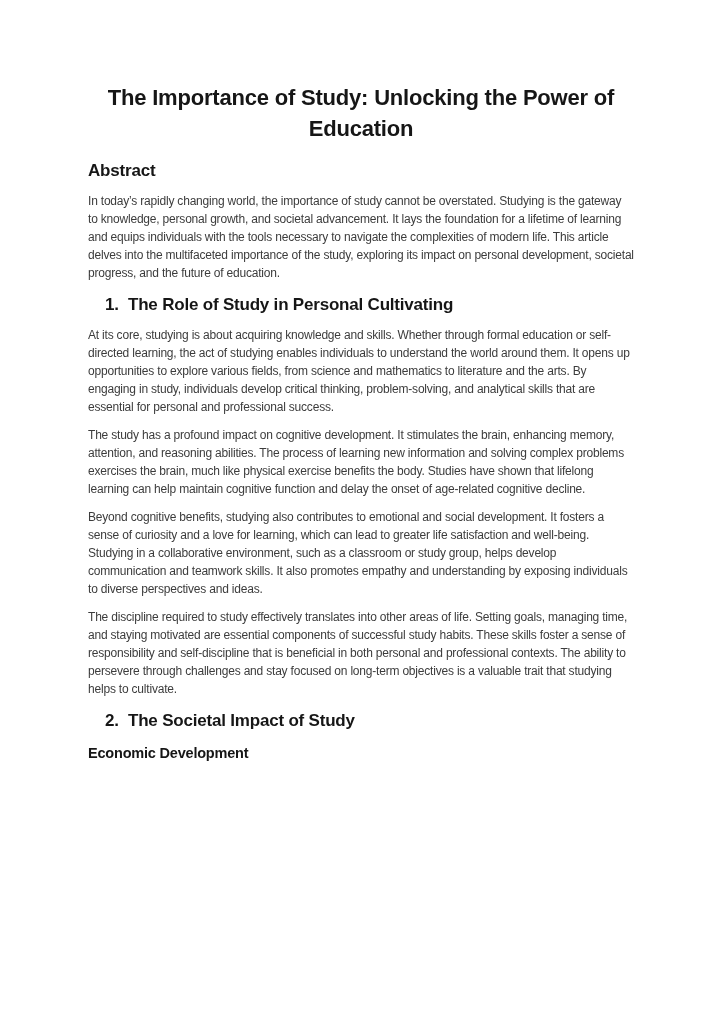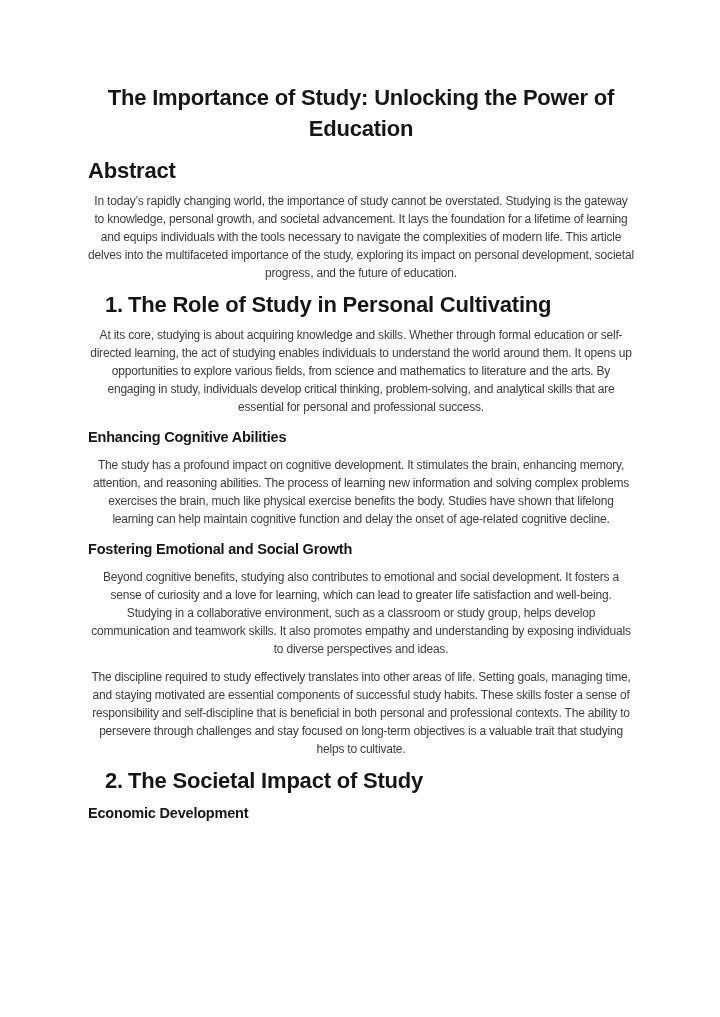--- a/index.html
+++ b/index.html
@@ -22,21 +22,21 @@
     font-size: 22px;
     line-height: 31px;
     font-weight: 700;
     color: #161616;
     text-align: center;
     margin: 0 0 16px 0;
     padding: 0 4px;
     letter-spacing: -0.2px;
   }
   h2.h-major {
-    font-size: 22px;
+    font-size: 17px;
     line-height: 22px;
     font-weight: 700;
     color: #161616;
     margin: 12px 0 10px 0;
     letter-spacing: -0.2px;
   }
   h2.h-numbered {
     padding-left: 17px;
   }
   h2.h-numbered .list-number {
@@ -50,46 +50,44 @@
     color: #161616;
     margin: 12px 0 9px 0;
     letter-spacing: -0.2px;
   }
   p.body-text {
     font-size: 12px;
     line-height: 18px;
     margin: 1px 0 10px 0;
     letter-spacing: -0.2px;
     color: #3c3c3c;
-    text-align: center;
+    text-align: left;
   }
 </style>
 </head>
 <body>
 
 <div class="page">
 
   <h1 class="doc-title">The Importance of Study: Unlocking the Power of Education</h1>
 
   <h2 class="h-major">Abstract</h2>
 
   <p class="body-text">In today’s rapidly changing world, the importance of study cannot be overstated. Studying is the gateway to knowledge, personal growth, and societal advancement. It lays the foundation for a lifetime of learning and equips individuals with the tools necessary to navigate the complexities of modern life. This article delves into the multifaceted importance of the study, exploring its impact on personal development, societal progress, and the future of education.</p>
 
   <h2 class="h-major h-numbered">
     <span class="list-number">1.</span><span>The Role of Study in Personal Cultivating</span>
   </h2>
 
 
   <p class="body-text">At its core, studying is about acquiring knowledge and skills. Whether through formal education or self-directed learning, the act of studying enables individuals to understand the world around them. It opens up opportunities to explore various fields, from science and mathematics to literature and the arts. By engaging in study, individuals develop critical thinking, problem-solving, and analytical skills that are essential for personal and professional success.</p>
 
-  <h3 class="h-minor">Enhancing Cognitive Abilities</h3>
 
   <p class="body-text">The study has a profound impact on cognitive development. It stimulates the brain, enhancing memory, attention, and reasoning abilities. The process of learning new information and solving complex problems exercises the brain, much like physical exercise benefits the body. Studies have shown that lifelong learning can help maintain cognitive function and delay the onset of age-related cognitive decline.</p>
 
-  <h3 class="h-minor">Fostering Emotional and Social Growth</h3>
 
   <p class="body-text">Beyond cognitive benefits, studying also contributes to emotional and social development. It fosters a sense of curiosity and a love for learning, which can lead to greater life satisfaction and well-being. Studying in a collaborative environment, such as a classroom or study group, helps develop communication and teamwork skills. It also promotes empathy and understanding by exposing individuals to diverse perspectives and ideas.</p>
 
 
   <p class="body-text">The discipline required to study effectively translates into other areas of life. Setting goals, managing time, and staying motivated are essential components of successful study habits. These skills foster a sense of responsibility and self-discipline that is beneficial in both personal and professional contexts. The ability to persevere through challenges and stay focused on long-term objectives is a valuable trait that studying helps to cultivate.</p>
 
   <h2 class="h-major h-numbered">
     <span class="list-number">2.</span><span>The Societal Impact of Study</span>
   </h2>
 

